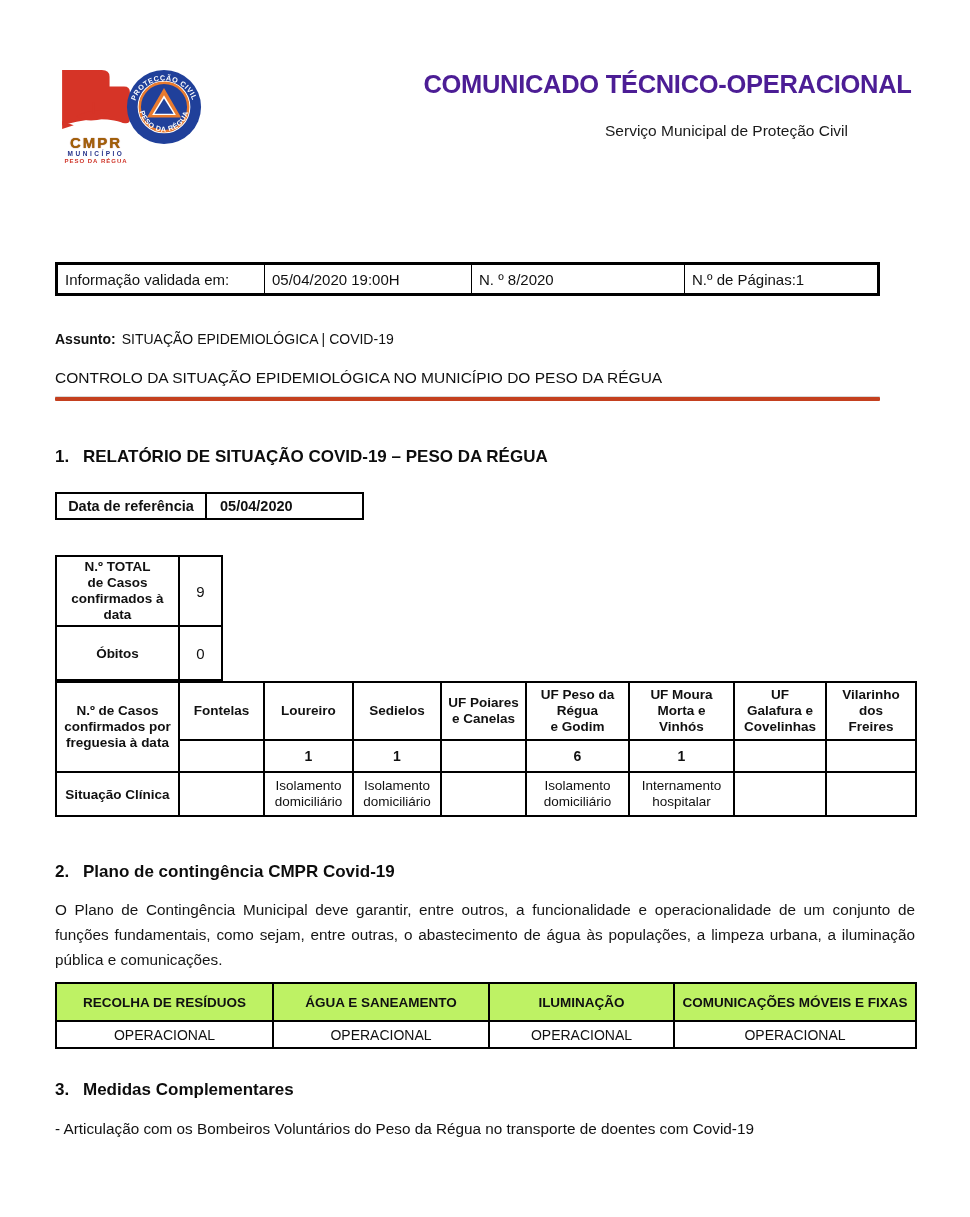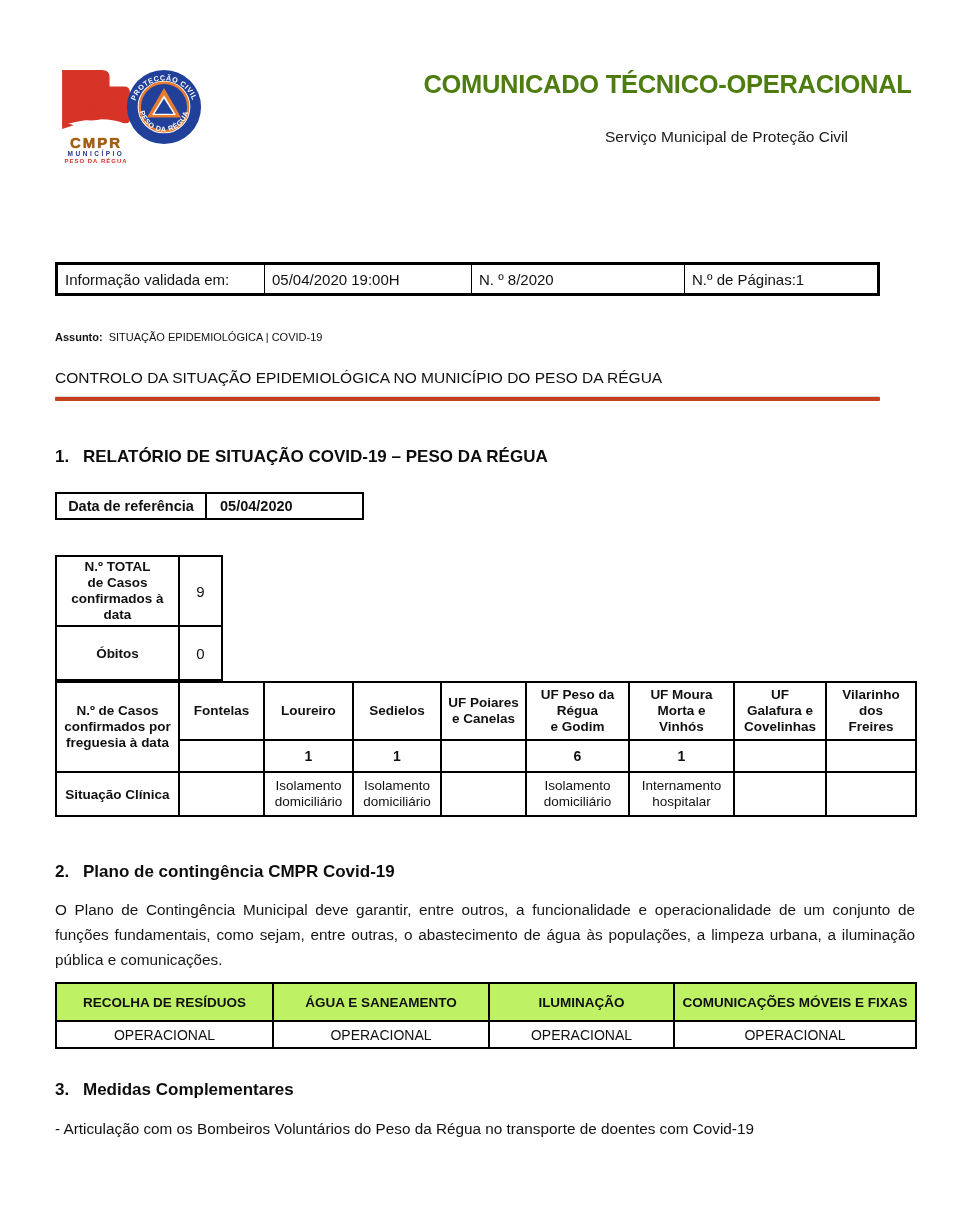--- a/index.html
+++ b/index.html
@@ -13,35 +13,35 @@
   }
   .abs{position:absolute;}
 
   
   #logo-cmpr{left:55px;top:68px;width:82px;text-align:center;}
   #logo-cmpr .acronym{font-size:15px;font-weight:bold;color:#a16207;letter-spacing:2px;line-height:1;margin-top:1px;text-shadow:0 0 1px #8c231a;}
   #logo-cmpr .muni{font-size:6.5px;font-weight:bold;color:#27348b;letter-spacing:2.5px;line-height:1.3;}
   #logo-cmpr .town{font-size:6px;font-weight:bold;color:#cf3226;letter-spacing:1px;line-height:1.2;}
   #logo-badge{left:126px;top:69px;}
   #title-block{left:420px;top:70px;width:495px;}
-  .doc-title{font-size:25.5px;font-weight:bold;text-align:center;letter-spacing:-0.3px;color:#4d7c0f;}
-  .doc-subtitle{margin-top:29px;font-size:15.5px;text-align:center;padding-left:118px;color:#1a1a1a;}
+  .doc-title{font-size:25.5px;font-weight:bold;text-align:center;letter-spacing:-0.3px;color:#4c1d95;}
+  .doc-subtitle{margin-top:23px;font-size:15.5px;text-align:center;padding-left:118px;color:#1a1a1a;}
 
   
   table{border-collapse:collapse;table-layout:fixed;}
   td{overflow:hidden;vertical-align:middle;}
   .ml{white-space:pre-line;line-height:1.18;}
 
   
   #info-table{left:55px;top:262px;}
   #info-table table{border:3px solid #000;width:822px;}
   #info-table td{border:1px solid #000;font-size:15px;padding:3px 7px;height:22px;text-align:left;}
 
   
-  #subject-line1{left:55px;top:331px;font-size:11px;}
+  #subject-line1{left:55px;top:331px;font-size:14px;}
   #subject-line1 .b{font-weight:bold;}
   #subject-line1 .v{margin-left:6px;}
   #subject-line2{left:55px;top:369px;font-size:15.5px;}
   #red-rule{left:55px;top:397px;width:825px;height:4px;background:#c4401f;border-radius:1px;box-shadow:0 -1px 0 #d9d9d9;}
 
   
   .sec-h{font-size:17px;font-weight:bold;color:#0d0d0d;}
   .sec-h .num{display:inline-block;width:28px;}
   #sec1{left:55px;top:447px;}
   #sec2{left:55px;top:862px;}

